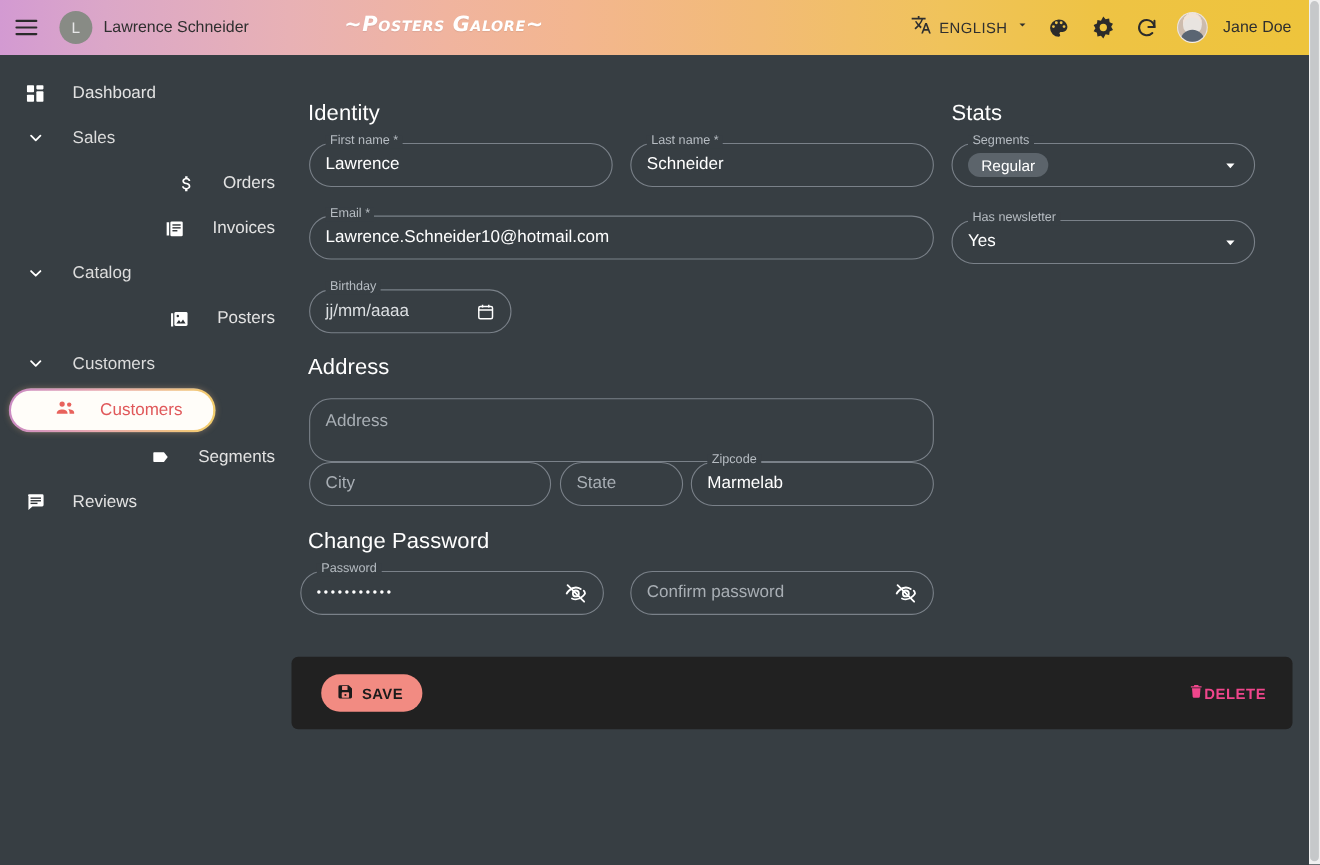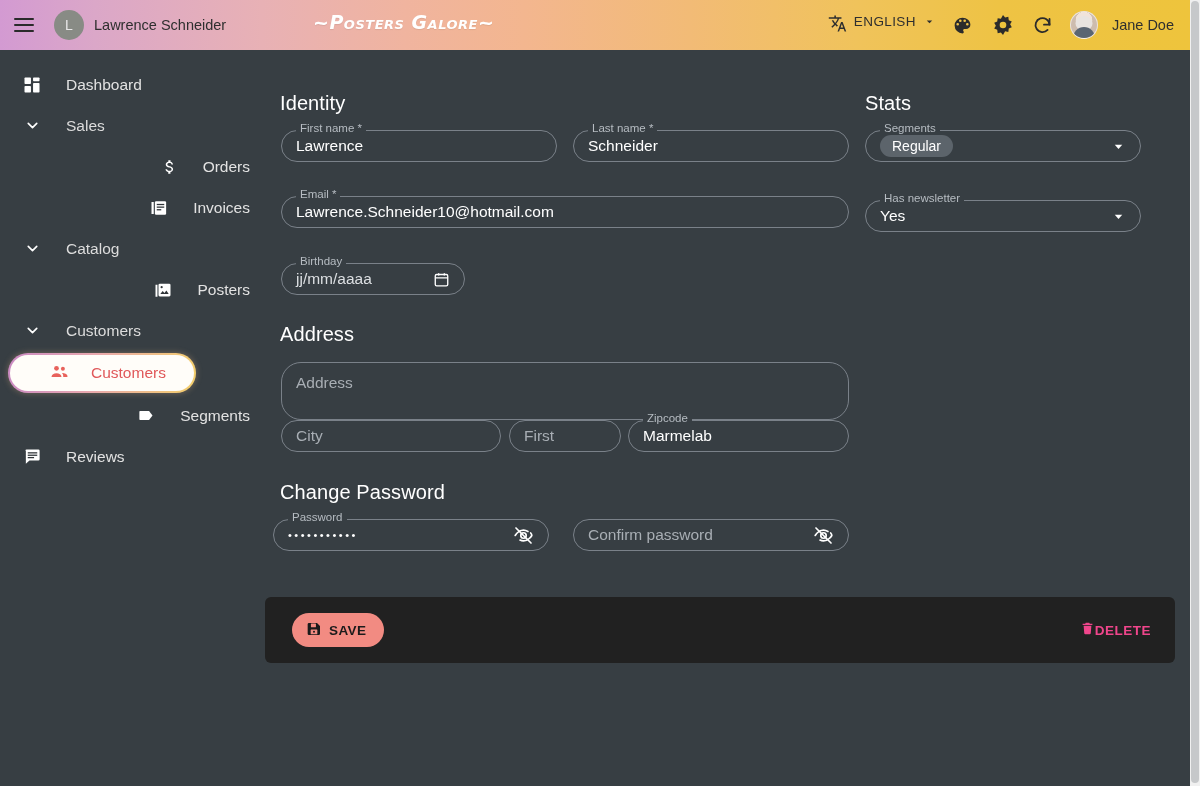--- a/index.html
+++ b/index.html
@@ -92,20 +92,21 @@
 
   .appbar-right {
     margin-left: auto;
     display: flex;
     align-items: center;
     gap: 14px;
     padding-right: 6px;
   }
   .lang-btn {
     display: flex;
+    align-items: center;
     gap: 7px;
     cursor: pointer;
     color: #2f2f2f;
   }
   .lang-label {
     font-size: 13.5px;
     letter-spacing: 0.4px;
   }
   .icon-btn {
     width: 26px; height: 26px;
@@ -223,21 +224,21 @@
     font-weight: 400;
     color: #ffffff;
     letter-spacing: 0.1px;
   }
 
   
   .field {
     position: relative;
     border: 1px solid #7a8189;
     border-radius: 22px;
-    height: 32px;
+    height: 40px;
     display: flex;
     align-items: center;
     padding: 0 14px;
     background: transparent;
   }
   .field.tall {
     height: 58px;
     border-radius: 20px;
     align-items: flex-start;
     padding-top: 11px;
@@ -577,21 +578,21 @@
 
   <div class="field tall" style="position:absolute;left:31px;top:312px;width:568px;">
     <span class="placeholder">Address</span>
   </div>
 
   <div class="field" style="position:absolute;left:31px;top:370px;width:220px;">
     <span class="placeholder">City</span>
   </div>
 
   <div class="field" style="position:absolute;left:259px;top:370px;width:112px;">
-    <span class="placeholder">First</span>
+    <span class="placeholder">State</span>
   </div>
 
   <div class="field" style="position:absolute;left:378px;top:370px;width:221px;">
     <span class="legend">Zipcode</span>
     <span class="value">Marmelab</span>
   </div>
 
   <div class="section-title" style="position:absolute;left:30px;top:431px;">Change Password</div>
 
   <div class="field" style="position:absolute;left:23px;top:469px;width:276px;">

